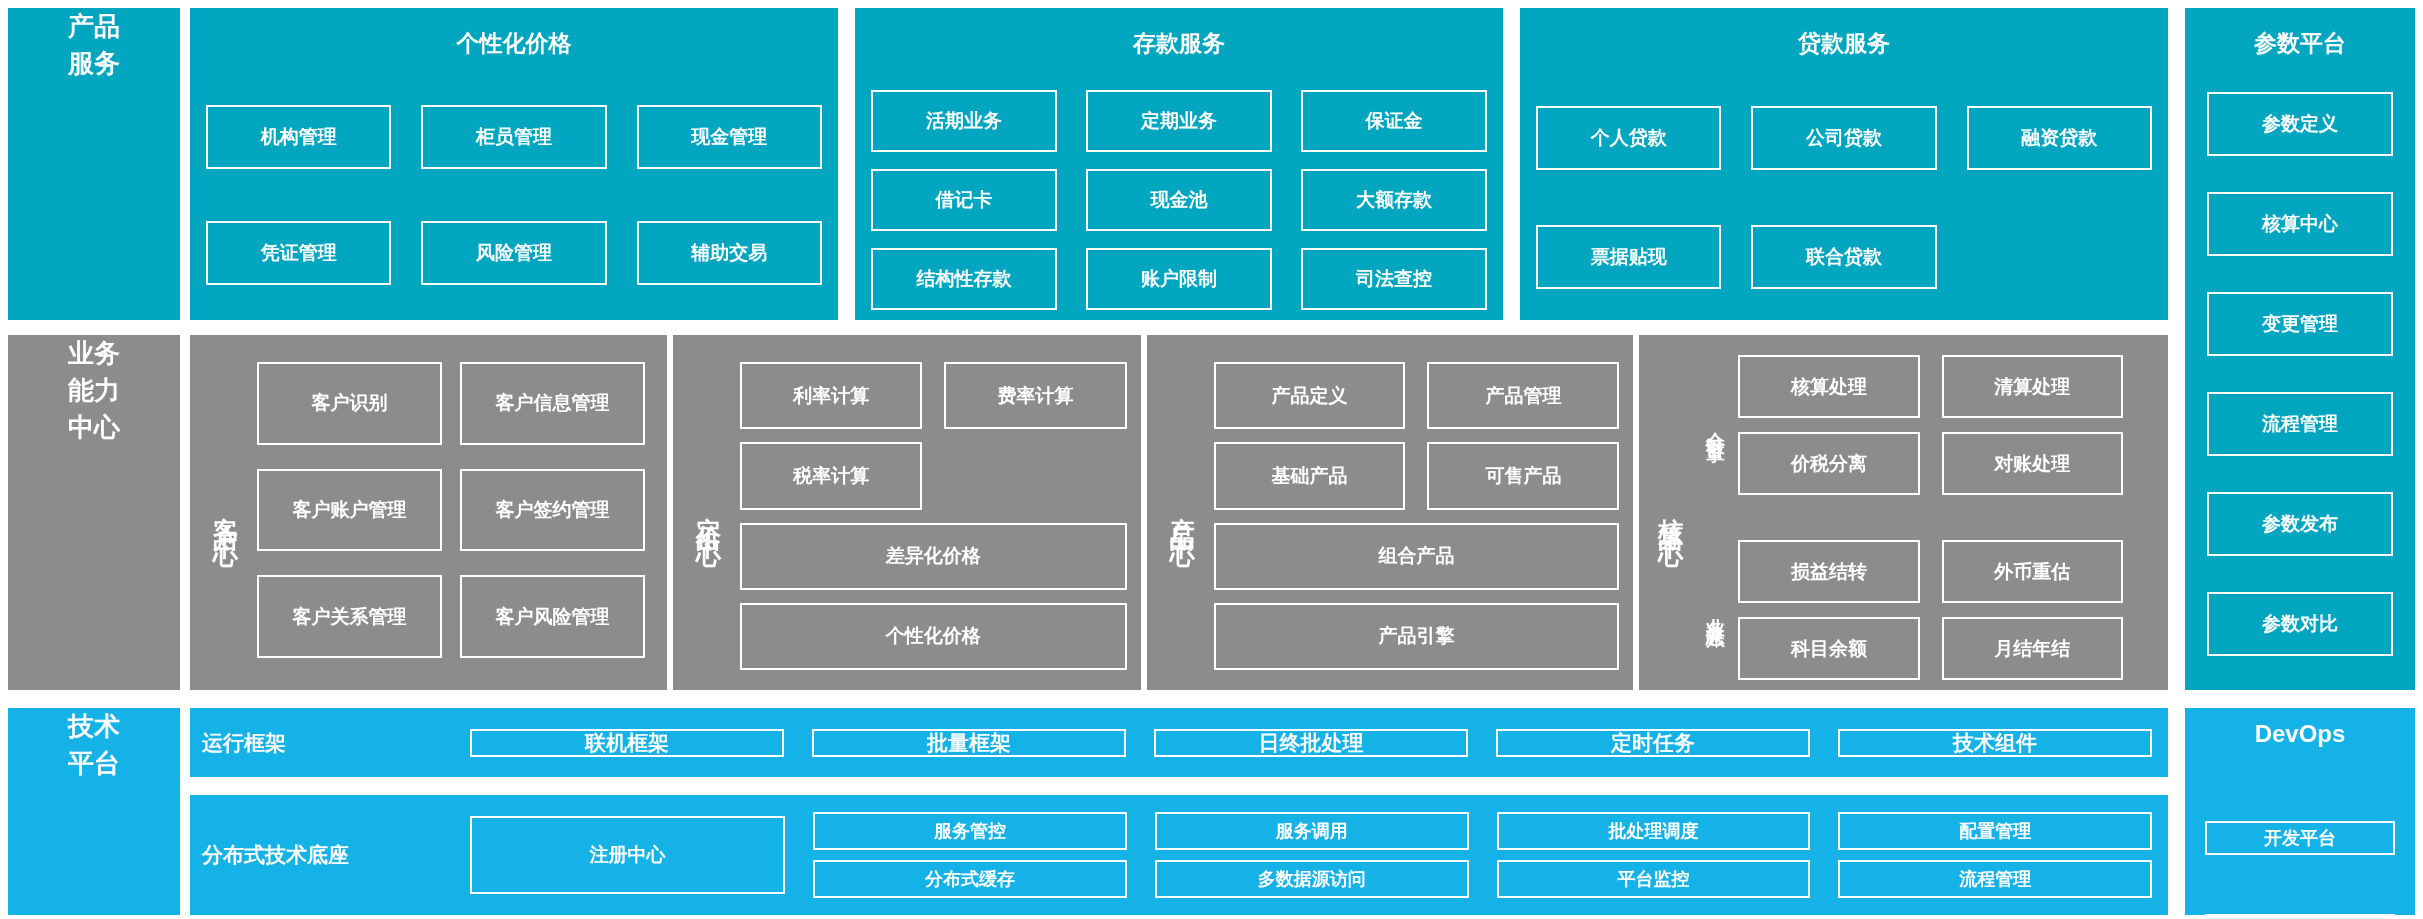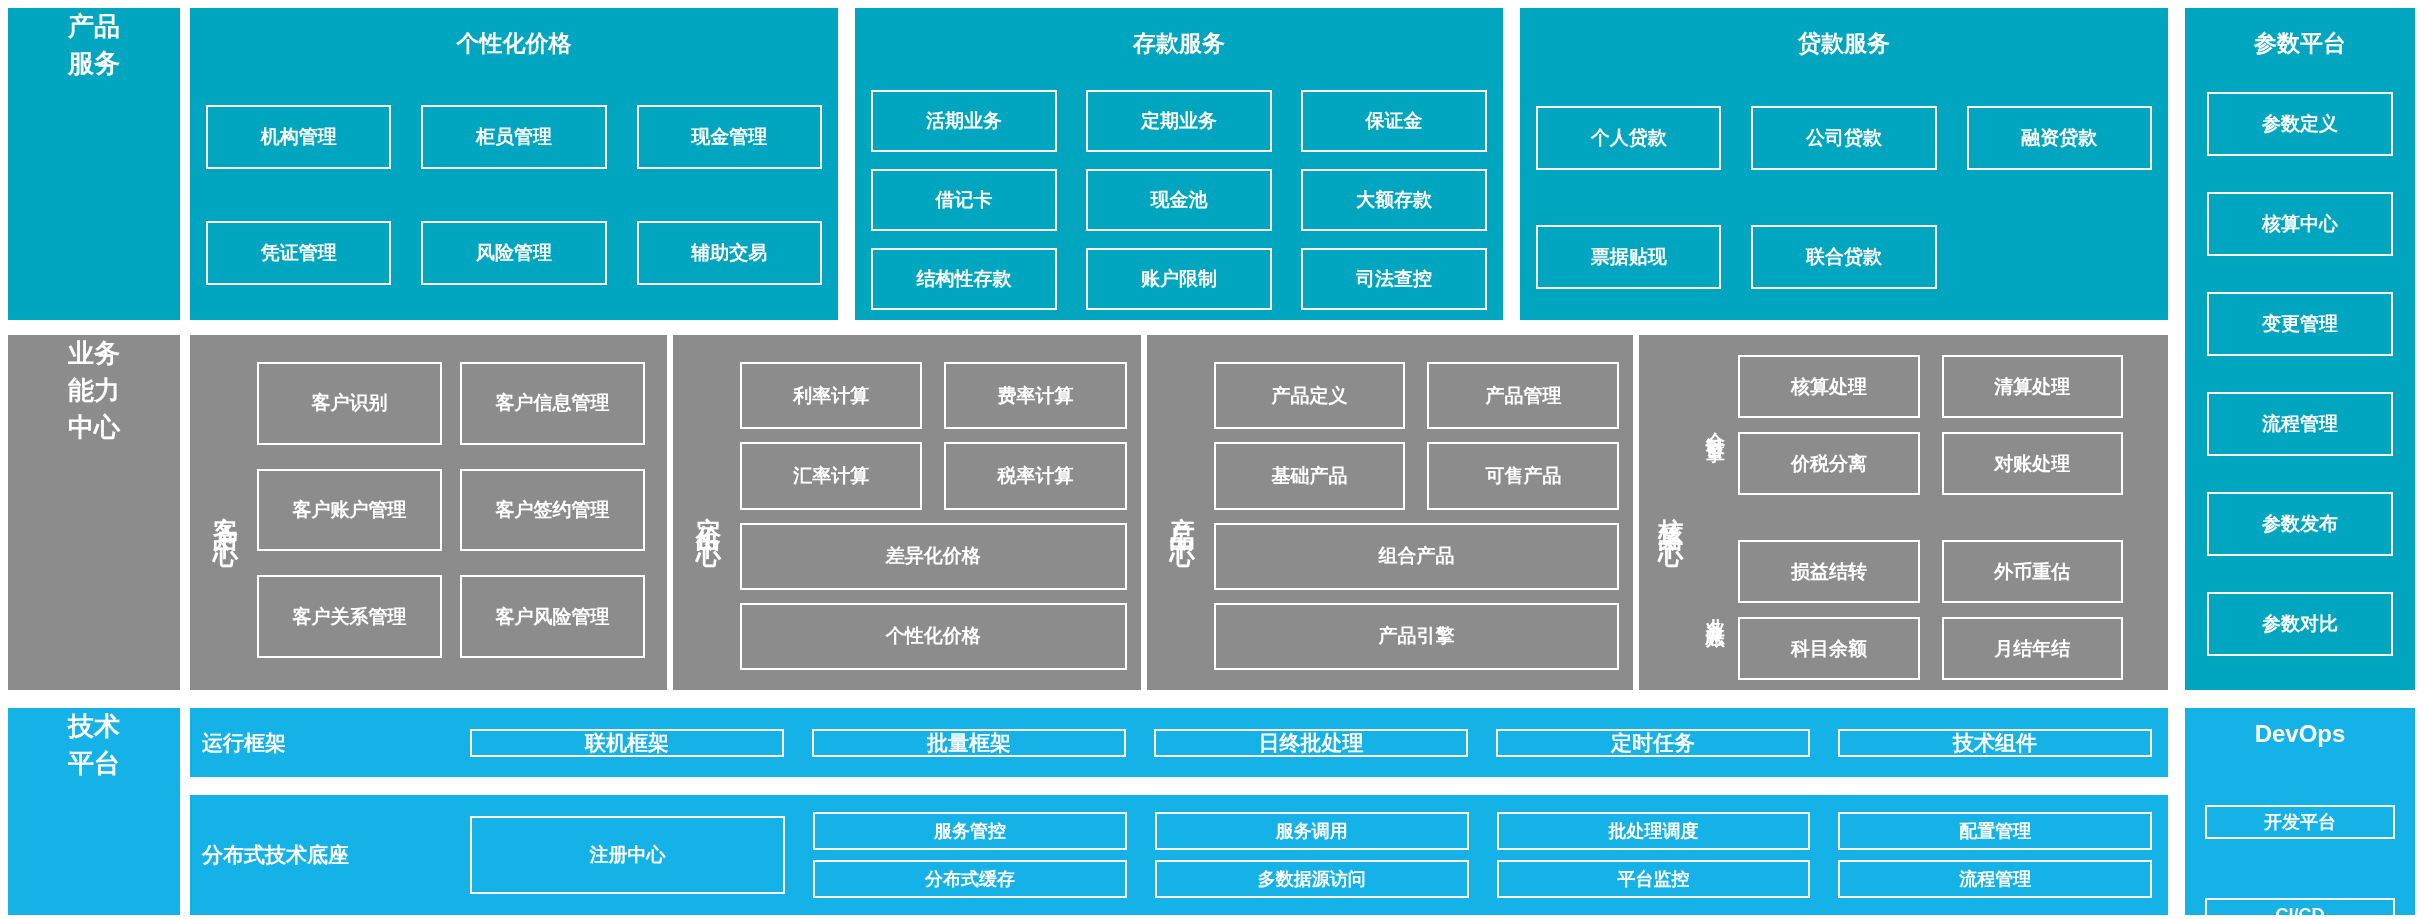--- a/index.html
+++ b/index.html
@@ -61,21 +61,21 @@
   .band2{grid-row:7;grid-column:3;align-items:stretch;padding-top:17px;padding-bottom:17px;}
   .band-label{font-size:21px;font-weight:bold;width:240px;flex-shrink:0;align-self:center;}
   .band .fbox{flex:1;height:28px;font-size:21px;}
   .registry{width:315px;flex:none;align-self:center;height:78px;font-size:19px;font-family:Liberation Serif, serif;}
   .pair-col{flex:1;display:flex;flex-direction:column;gap:10px;}
   .pair-col .box{flex:1;font-size:18px;}
   
   .devops-panel{grid-row:5/8;grid-column:5;display:flex;flex-direction:column;color:#fff;padding:10px 20px 14px;}
   .devops-panel h2{margin:2px 0 12px;font-size:24px;font-weight:bold;text-align:center;}
   .devops-panel .box{height:34px;font-size:18px;flex:none;margin-top:14px;}
-  .devops-panel .box:first-of-type{margin-top:0;}
+  .devops-panel .box:first-of-type{margin-top:16px;}
 </style>
 </head>
 <body>
 
 <div class="stage">
   <div class="layout">
 
     <div class="rail teal rail-product">
       <span class="rail-text">产品服务</span>
     </div>
@@ -144,21 +144,20 @@
           <div class="box">客户签约管理</div>
           <div class="box">客户关系管理</div>
           <div class="box">客户风险管理</div>
         </div>
       </section>
       <section class="cblock grayb c-price">
         <span class="vlabel">定价中心</span>
         <div class="quad-grid">
           <div class="box">利率计算</div>
           <div class="box">费率计算</div>
-          <div class="box">汇率计算</div>
           <div class="box">税率计算</div>
           <div class="box wide">差异化价格</div>
           <div class="box wide">个性化价格</div>
         </div>
       </section>
       <section class="cblock grayb c-prod">
         <span class="vlabel">产品中心</span>
         <div class="quad-grid">
           <div class="box">产品定义</div>
           <div class="box">产品管理</div>

